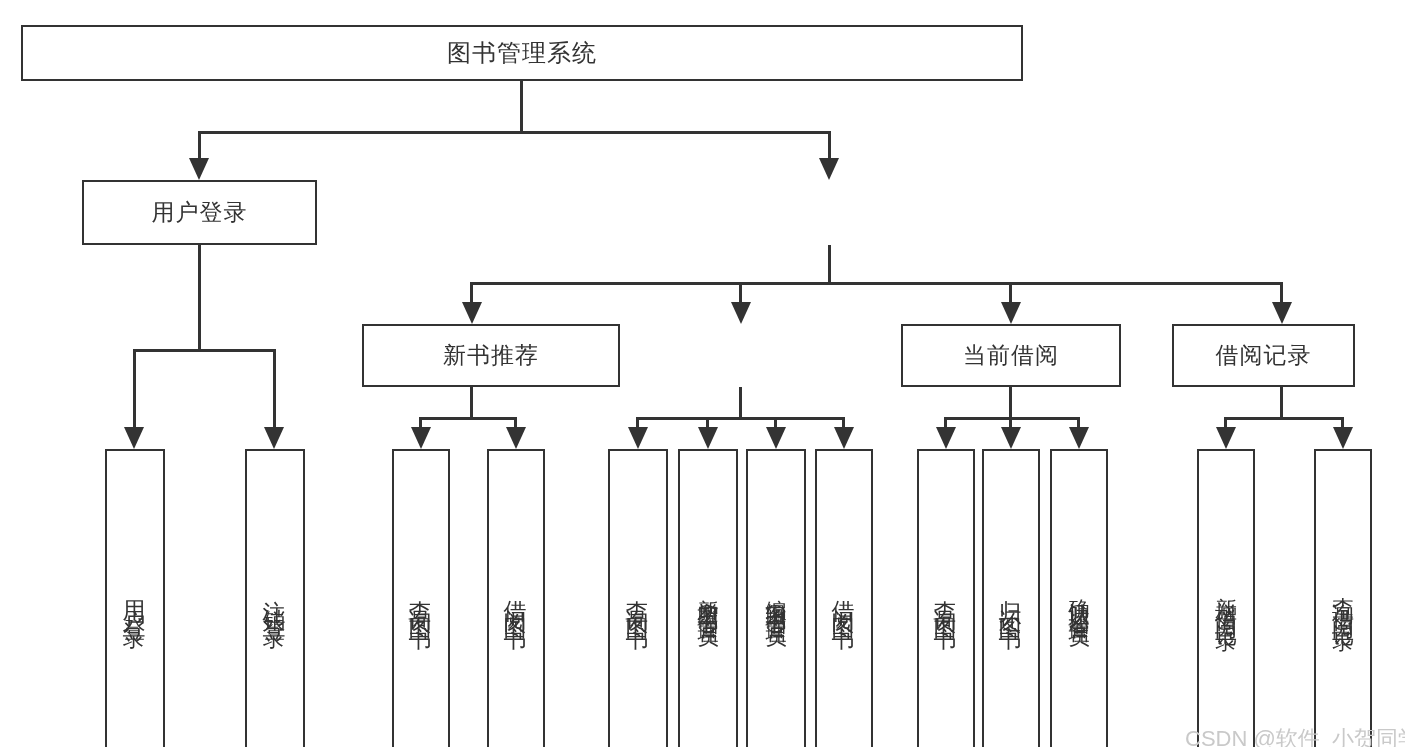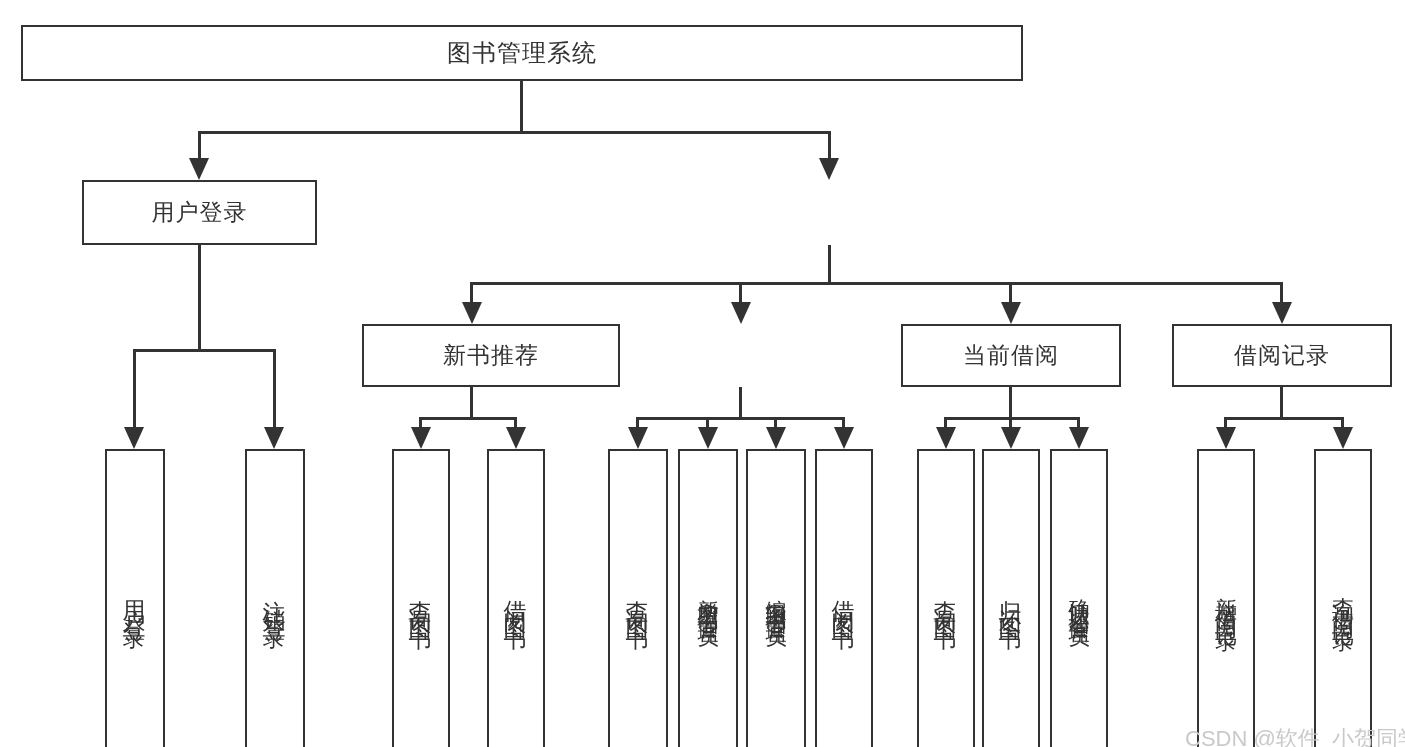--- a/index.html
+++ b/index.html
@@ -107,21 +107,21 @@
   <div class="tri" style="left:1001px;top:290px"></div>
   <div class="vl" style="left:1280px;top:270px;height:22px"></div>
   <div class="tri" style="left:1272px;top:290px"></div>
 
   <div class="hbox" style="left:362px;top:312px;width:258px;height:63px">
     <span>新书推荐</span>
   </div>
   <div class="hbox" style="left:901px;top:312px;width:220px;height:63px">
     <span>当前借阅</span>
   </div>
-  <div class="hbox" style="left:1172px;top:312px;width:220px;height:63px">
+  <div class="hbox" style="left:1172px;top:312px;width:183px;height:63px">
     <span>借阅记录</span>
   </div>
 
   <div class="vl" style="left:470px;top:375px;height:33px"></div>
   <div class="hl" style="left:419px;top:405px;width:98px"></div>
   <div class="vl" style="left:419px;top:405px;height:12px"></div>
   <div class="tri" style="left:411px;top:415px"></div>
   <div class="vl" style="left:514px;top:405px;height:12px"></div>
   <div class="tri" style="left:506px;top:415px"></div>
 

